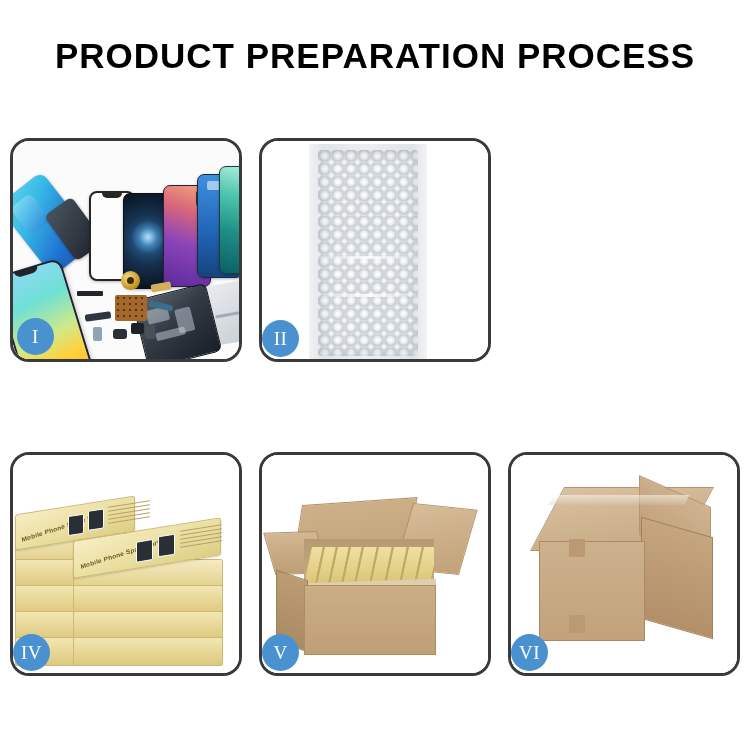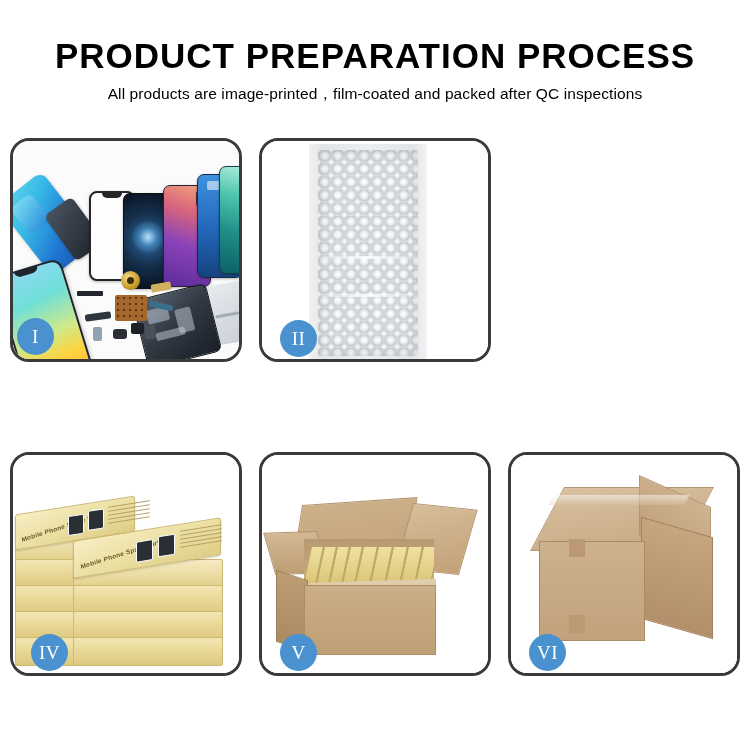--- a/index.html
+++ b/index.html
@@ -40,21 +40,21 @@
 
   .photo{position:absolute;inset:0;overflow:hidden;}
 
   .badge{
     position:absolute;left:4px;bottom:4px;width:37px;height:37px;
     border-radius:50%;background:#4a92cf;
     display:flex;align-items:center;justify-content:center;
     color:#ffffff;font-family:"Liberation Serif",serif;
     font-size:19px;letter-spacing:.5px;line-height:1;z-index:40;
   }
-  .badge.b2{left:18px;bottom:2px;}
+  .badge.b2{left:0;bottom:2px;}
 
   
   .scene1{position:absolute;inset:0;background:#fbfbfb;}
   .ph{position:absolute;border-radius:7px;box-shadow:0 1px 3px rgba(0,0,0,.28);}
   
   .shell{
     left:6px;top:38px;width:56px;height:90px;
     background:linear-gradient(150deg,#63d6ee 0%,#37b9e6 32%,#1f74d2 70%,#1a4fa8 100%);
     transform:rotate(-38deg);border-radius:9px;
   }
@@ -332,21 +332,20 @@
   }
   .c6-tapeA{position:absolute;left:58px;top:84px;width:16px;height:18px;background:#bb9a73;}
   .c6-tapeB{position:absolute;left:58px;top:160px;width:16px;height:18px;background:#bb9a73;}
 </style>
 </head>
 <body>
 
 <div class="page">
 
   <div class="title">PRODUCT PREPARATION PROCESS</div>
-  <div class="subtitle">All products are image-printed，film-coated and packed after QC inspections</div>
 
   <div class="grid">
 
     <div class="panel p1">
       <div class="photo scene1">
         <div class="ph shell"></div>
         <div class="ph darkmini"></div>
         <div class="ph glass"></div>
         <div class="ph phA"></div>
         <div class="ph phB"></div>

